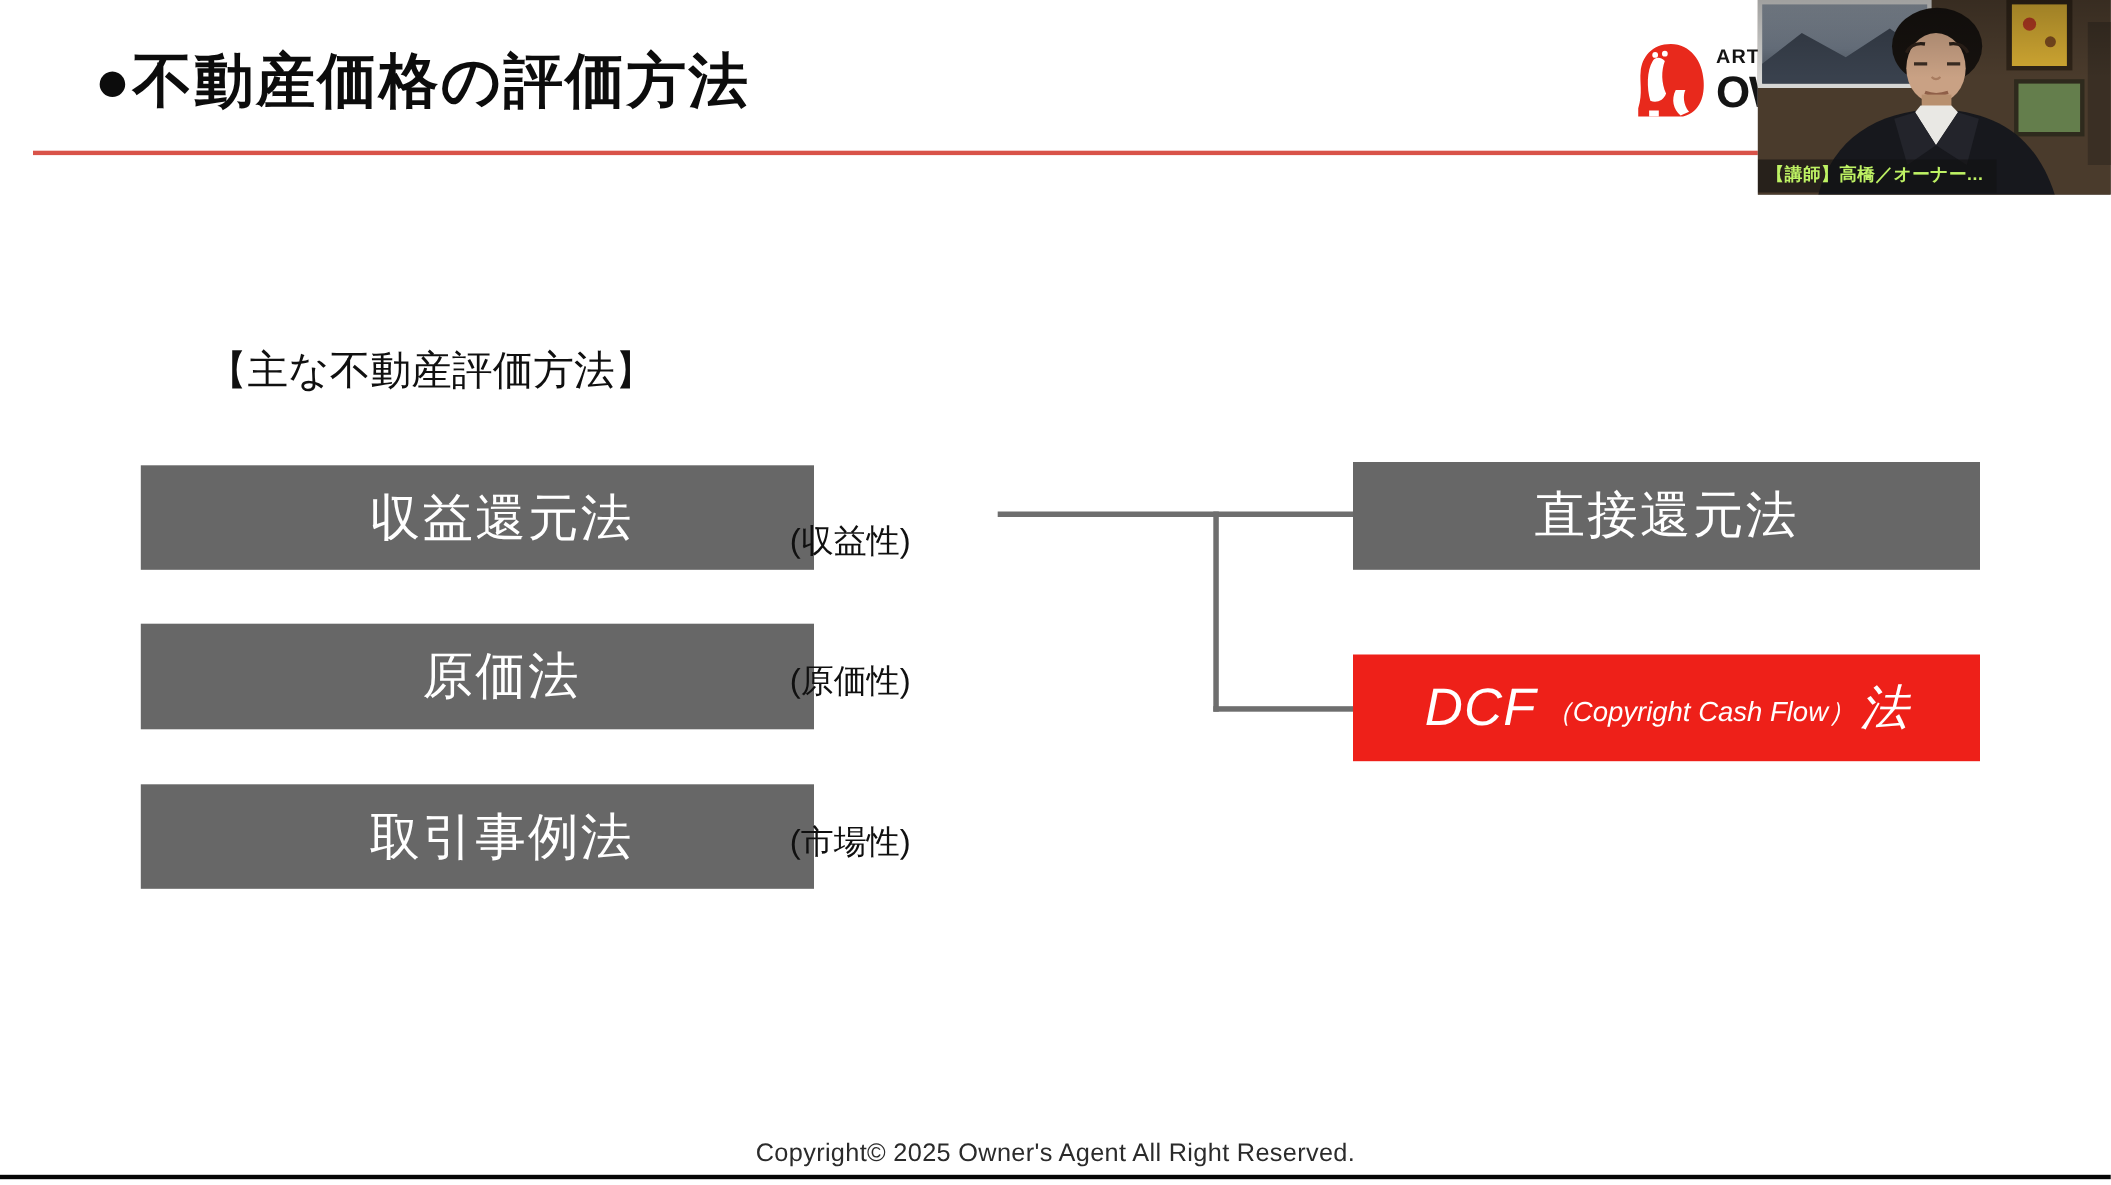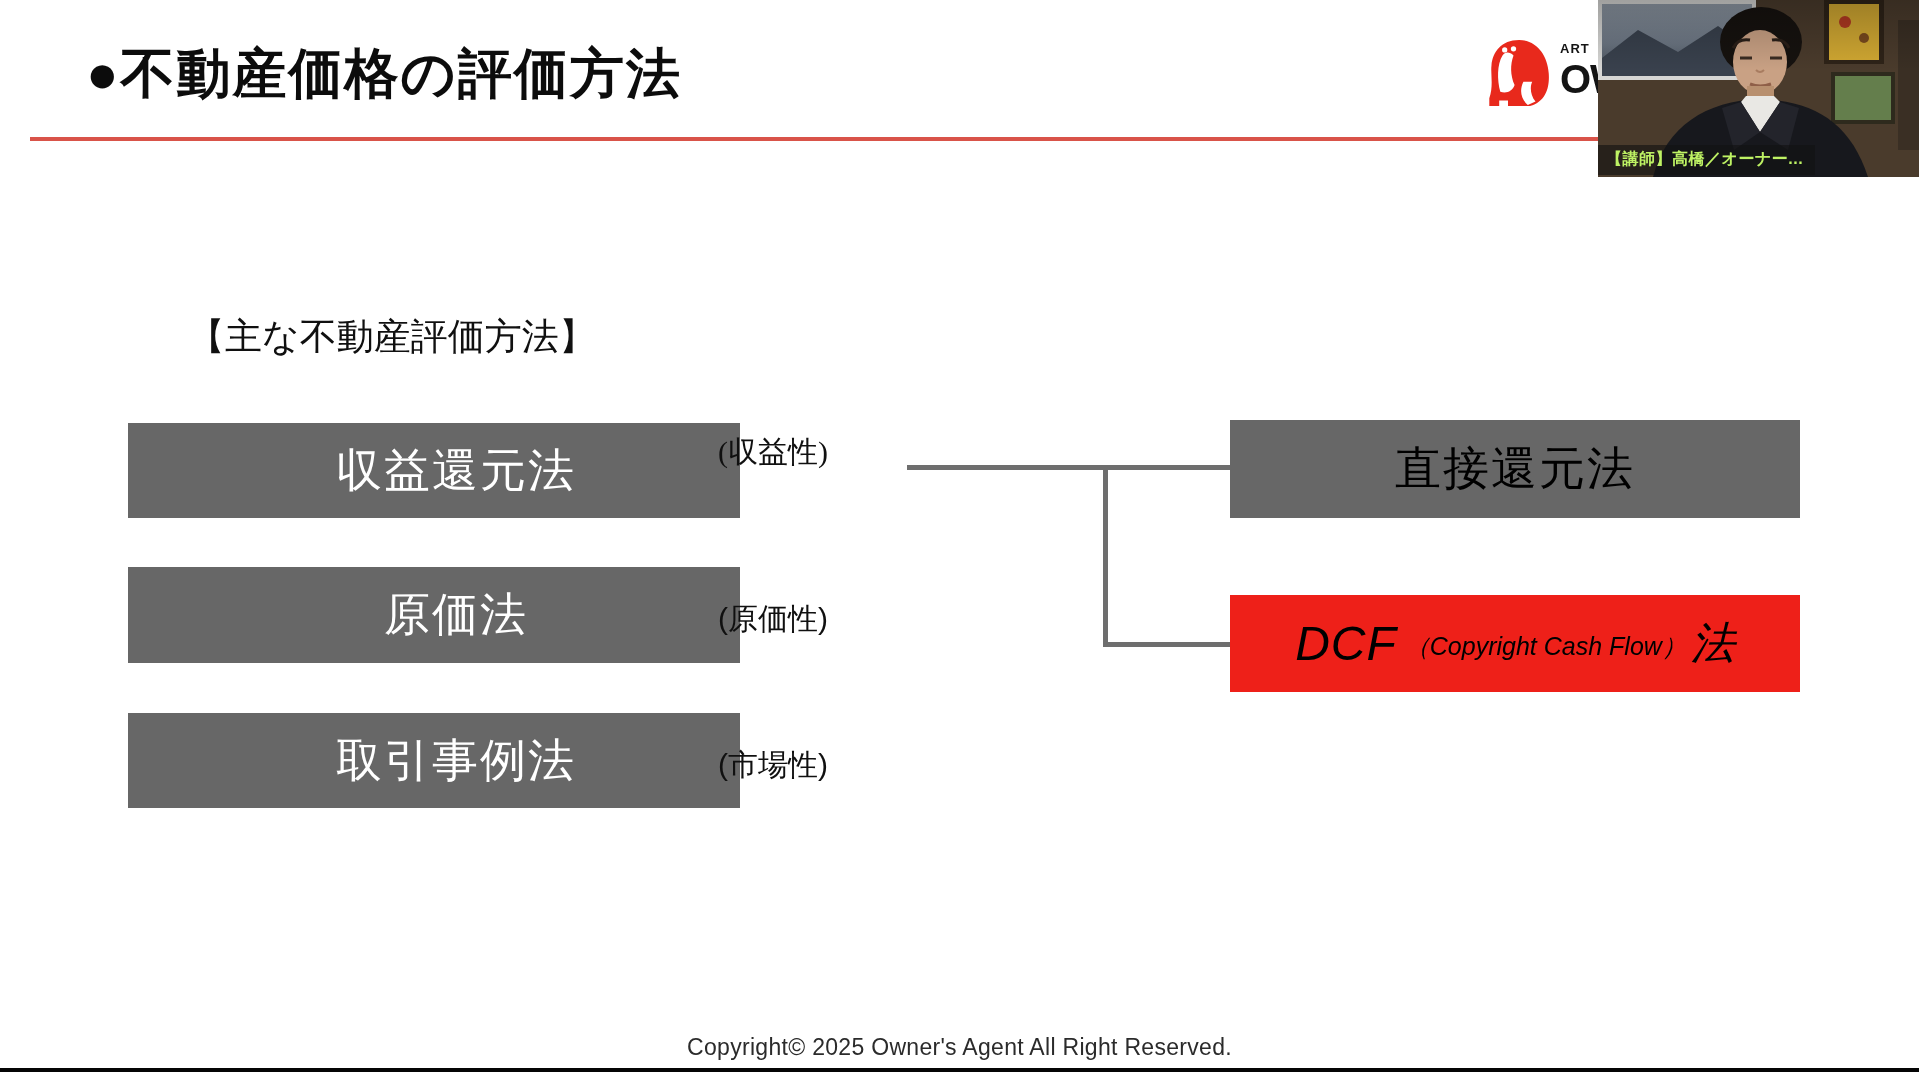--- a/index.html
+++ b/index.html
@@ -21,21 +21,21 @@
     position:absolute;left:30px;top:137px;width:1568px;height:4px;
     background:var(--rule-red,#d95349);
   }
   
   .logo{
     position:absolute;left:1486px;top:34px;width:112px;height:84px;
     display:flex;align-items:flex-start;overflow:hidden;white-space:nowrap;
   }
   .logo svg{width:66px;height:78px;flex:0 0 auto;}
   .logo-text{margin-left:8px;display:flex;flex-direction:column;line-height:1;}
-  .logo-text-top{font-size:13px;font-weight:800;color:#141414;letter-spacing:1px;margin-top:8px;}
+  .logo-text-top{font-size:18px;font-weight:800;color:#141414;letter-spacing:1px;margin-top:8px;}
   .logo-text-bottom{font-size:40px;font-weight:800;color:#141414;letter-spacing:-1px;margin-top:4px;}
   
   .webcam{
     position:absolute;left:1598px;top:0;width:321px;height:177px;
     background:#453a2e;overflow:hidden;
   }
   .webcam svg{position:absolute;left:0;top:0;width:100%;height:100%;}
   .webcam-label{
     position:absolute;left:0;bottom:2px;
     background:rgba(18,18,18,0.62);
@@ -54,33 +54,33 @@
     display:flex;align-items:center;justify-content:center;
     color:#fff;font-size:46px;font-weight:400;letter-spacing:2px;padding-left:44px;
   }
   .box-income{top:423px;}
   .box-cost{top:567px;height:96px;}
   .box-transaction{top:713px;}
   .method-note{
     position:absolute;left:718px;width:160px;
     font-size:30px;font-weight:500;color:#101010;white-space:nowrap;
   }
-  .note-income{top:432px;font-family:Liberation Serif, serif;}
+  .note-income{top:472px;}
   .note-cost{top:599px;}
   .note-transaction{top:745px;}
   
   .conn{position:absolute;background:var(--connector-gray,#6e6e6e);}
   .conn-h1{left:907px;top:465px;width:323px;height:5px;}
   .conn-v{left:1103px;top:465px;width:5px;height:182px;}
   .conn-h2{left:1103px;top:642px;width:127px;height:5px;}
   
   .result-box{
     position:absolute;left:1230px;width:570px;
     display:flex;align-items:center;justify-content:center;
-    color:#000000;white-space:nowrap;
+    color:#ffffff;white-space:nowrap;
   }
   .box-direct{
     top:420px;height:98px;
     background:var(--box-gray,#676767);
     font-size:46px;font-weight:400;letter-spacing:2px;
   }
   .box-dcf{
     top:595px;height:97px;
     background:var(--box-red,#ee2019);
     font-style:italic;

